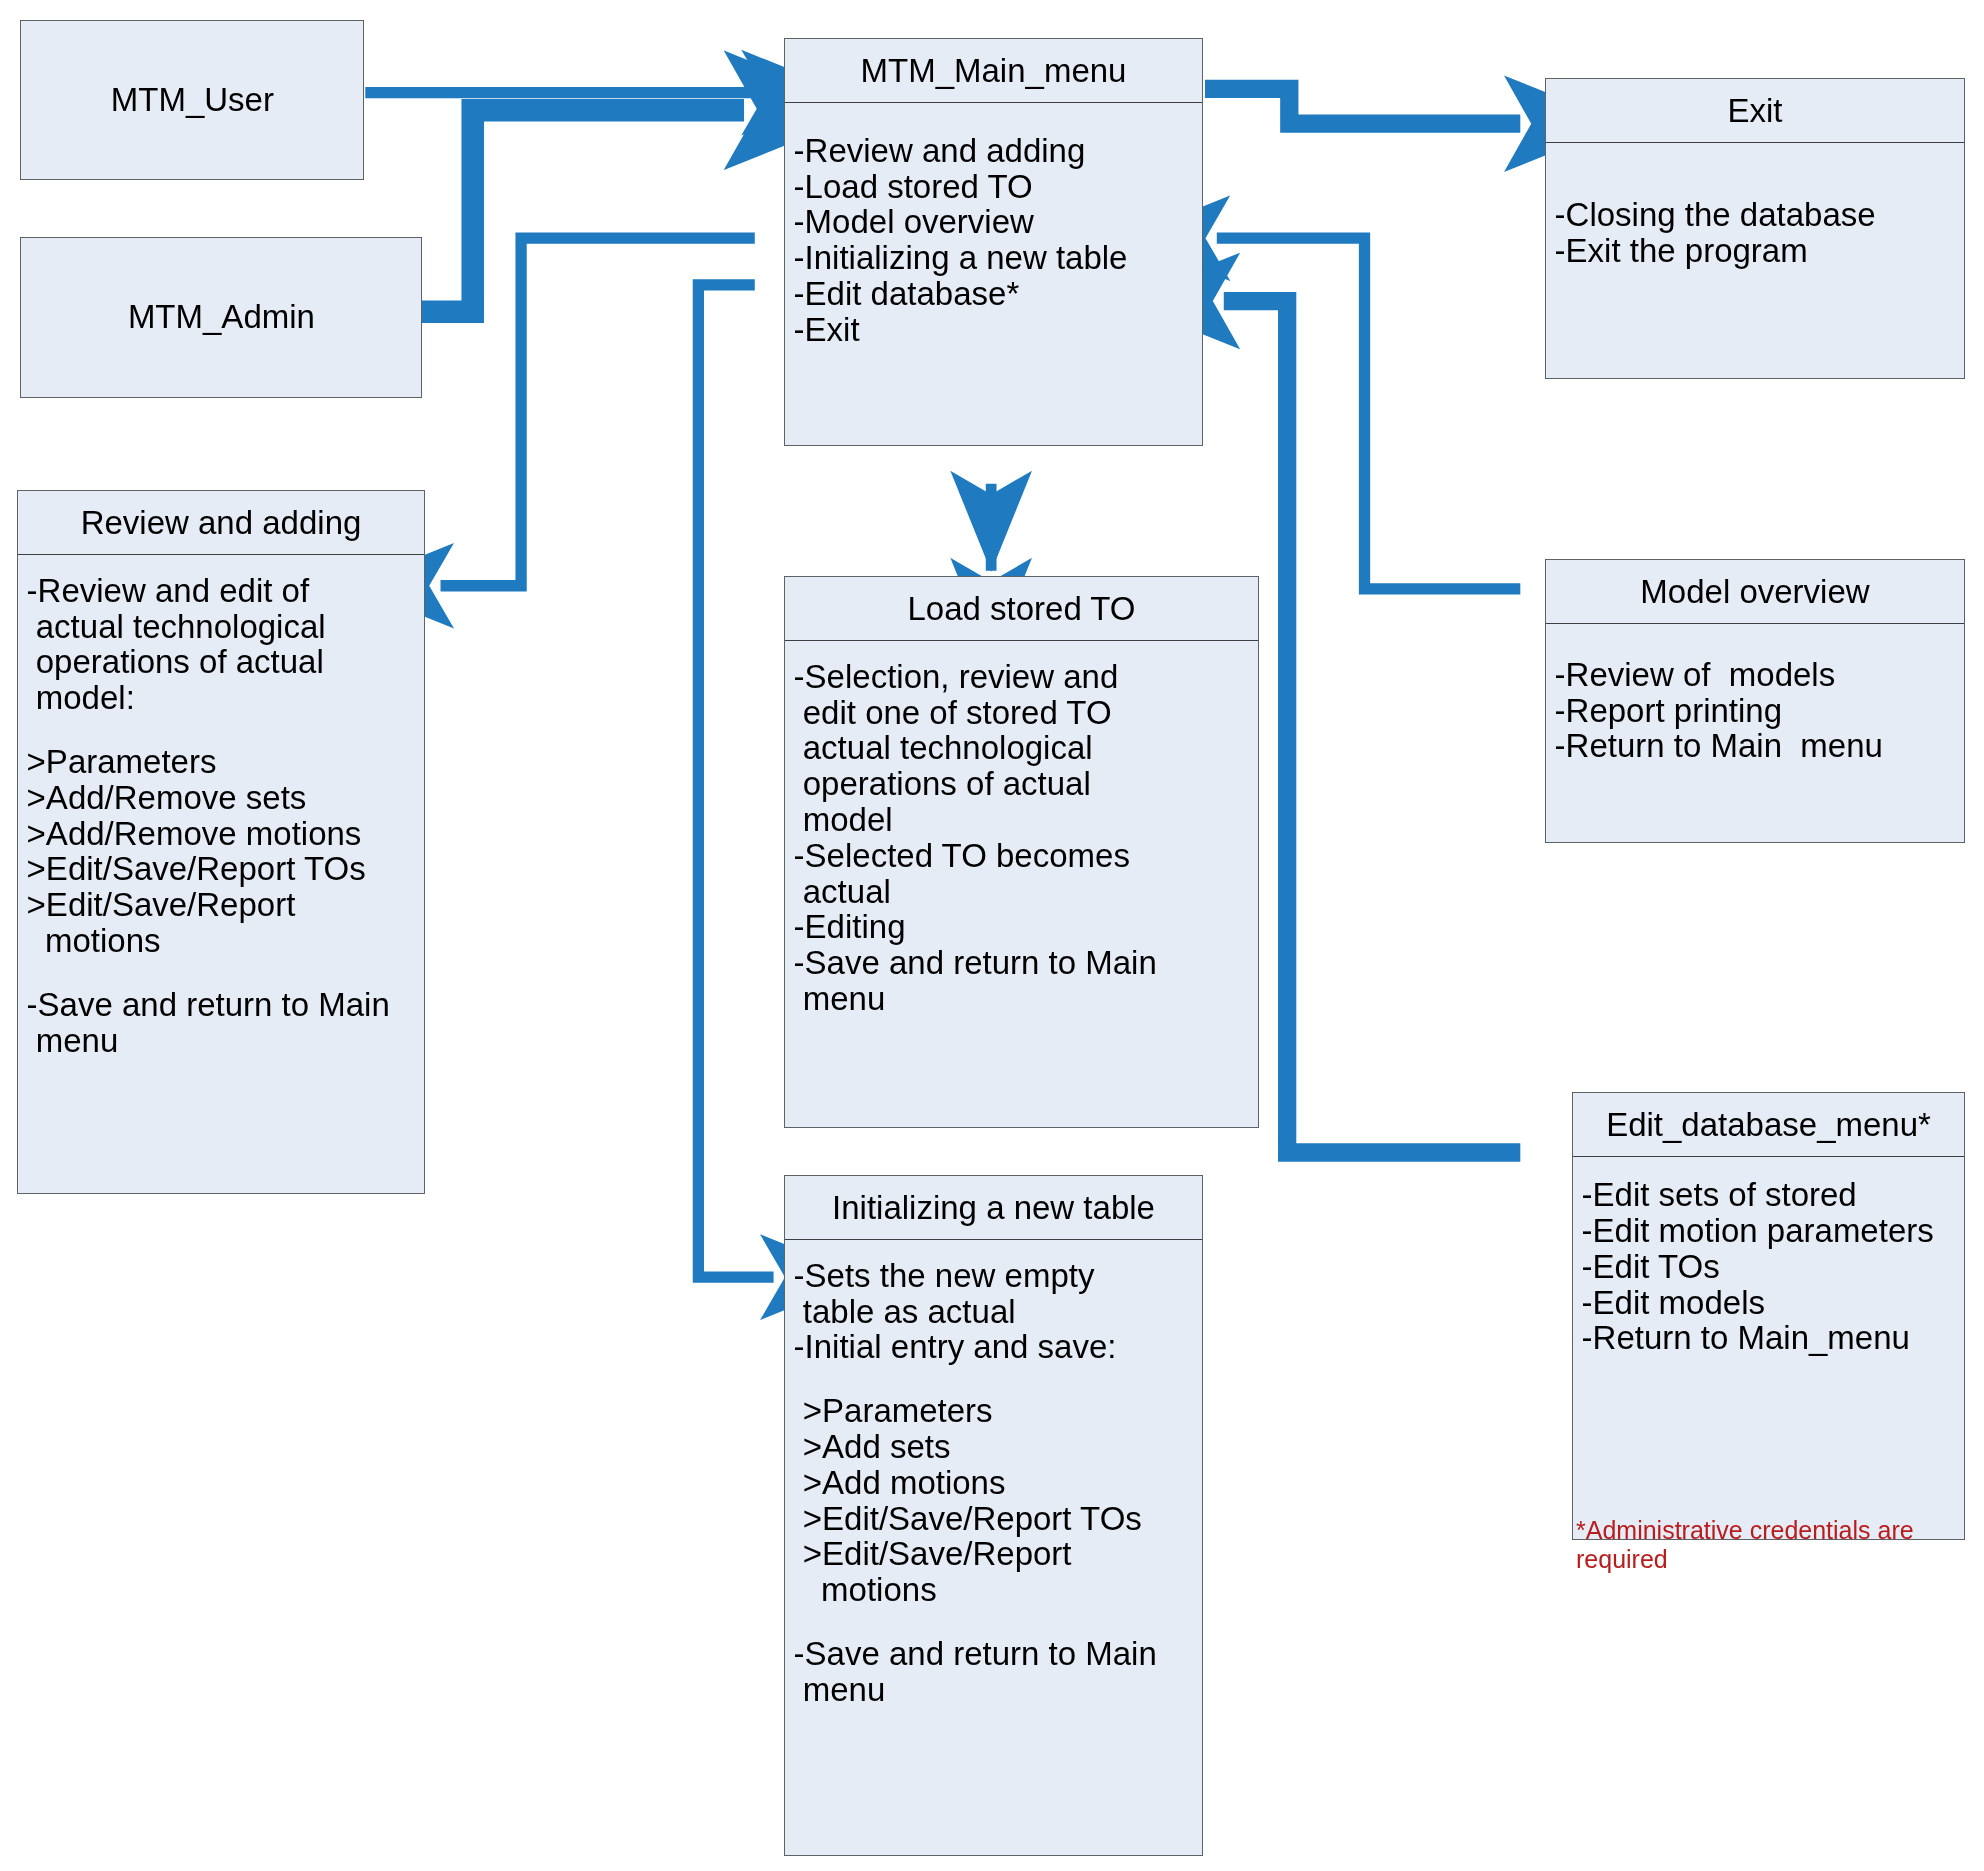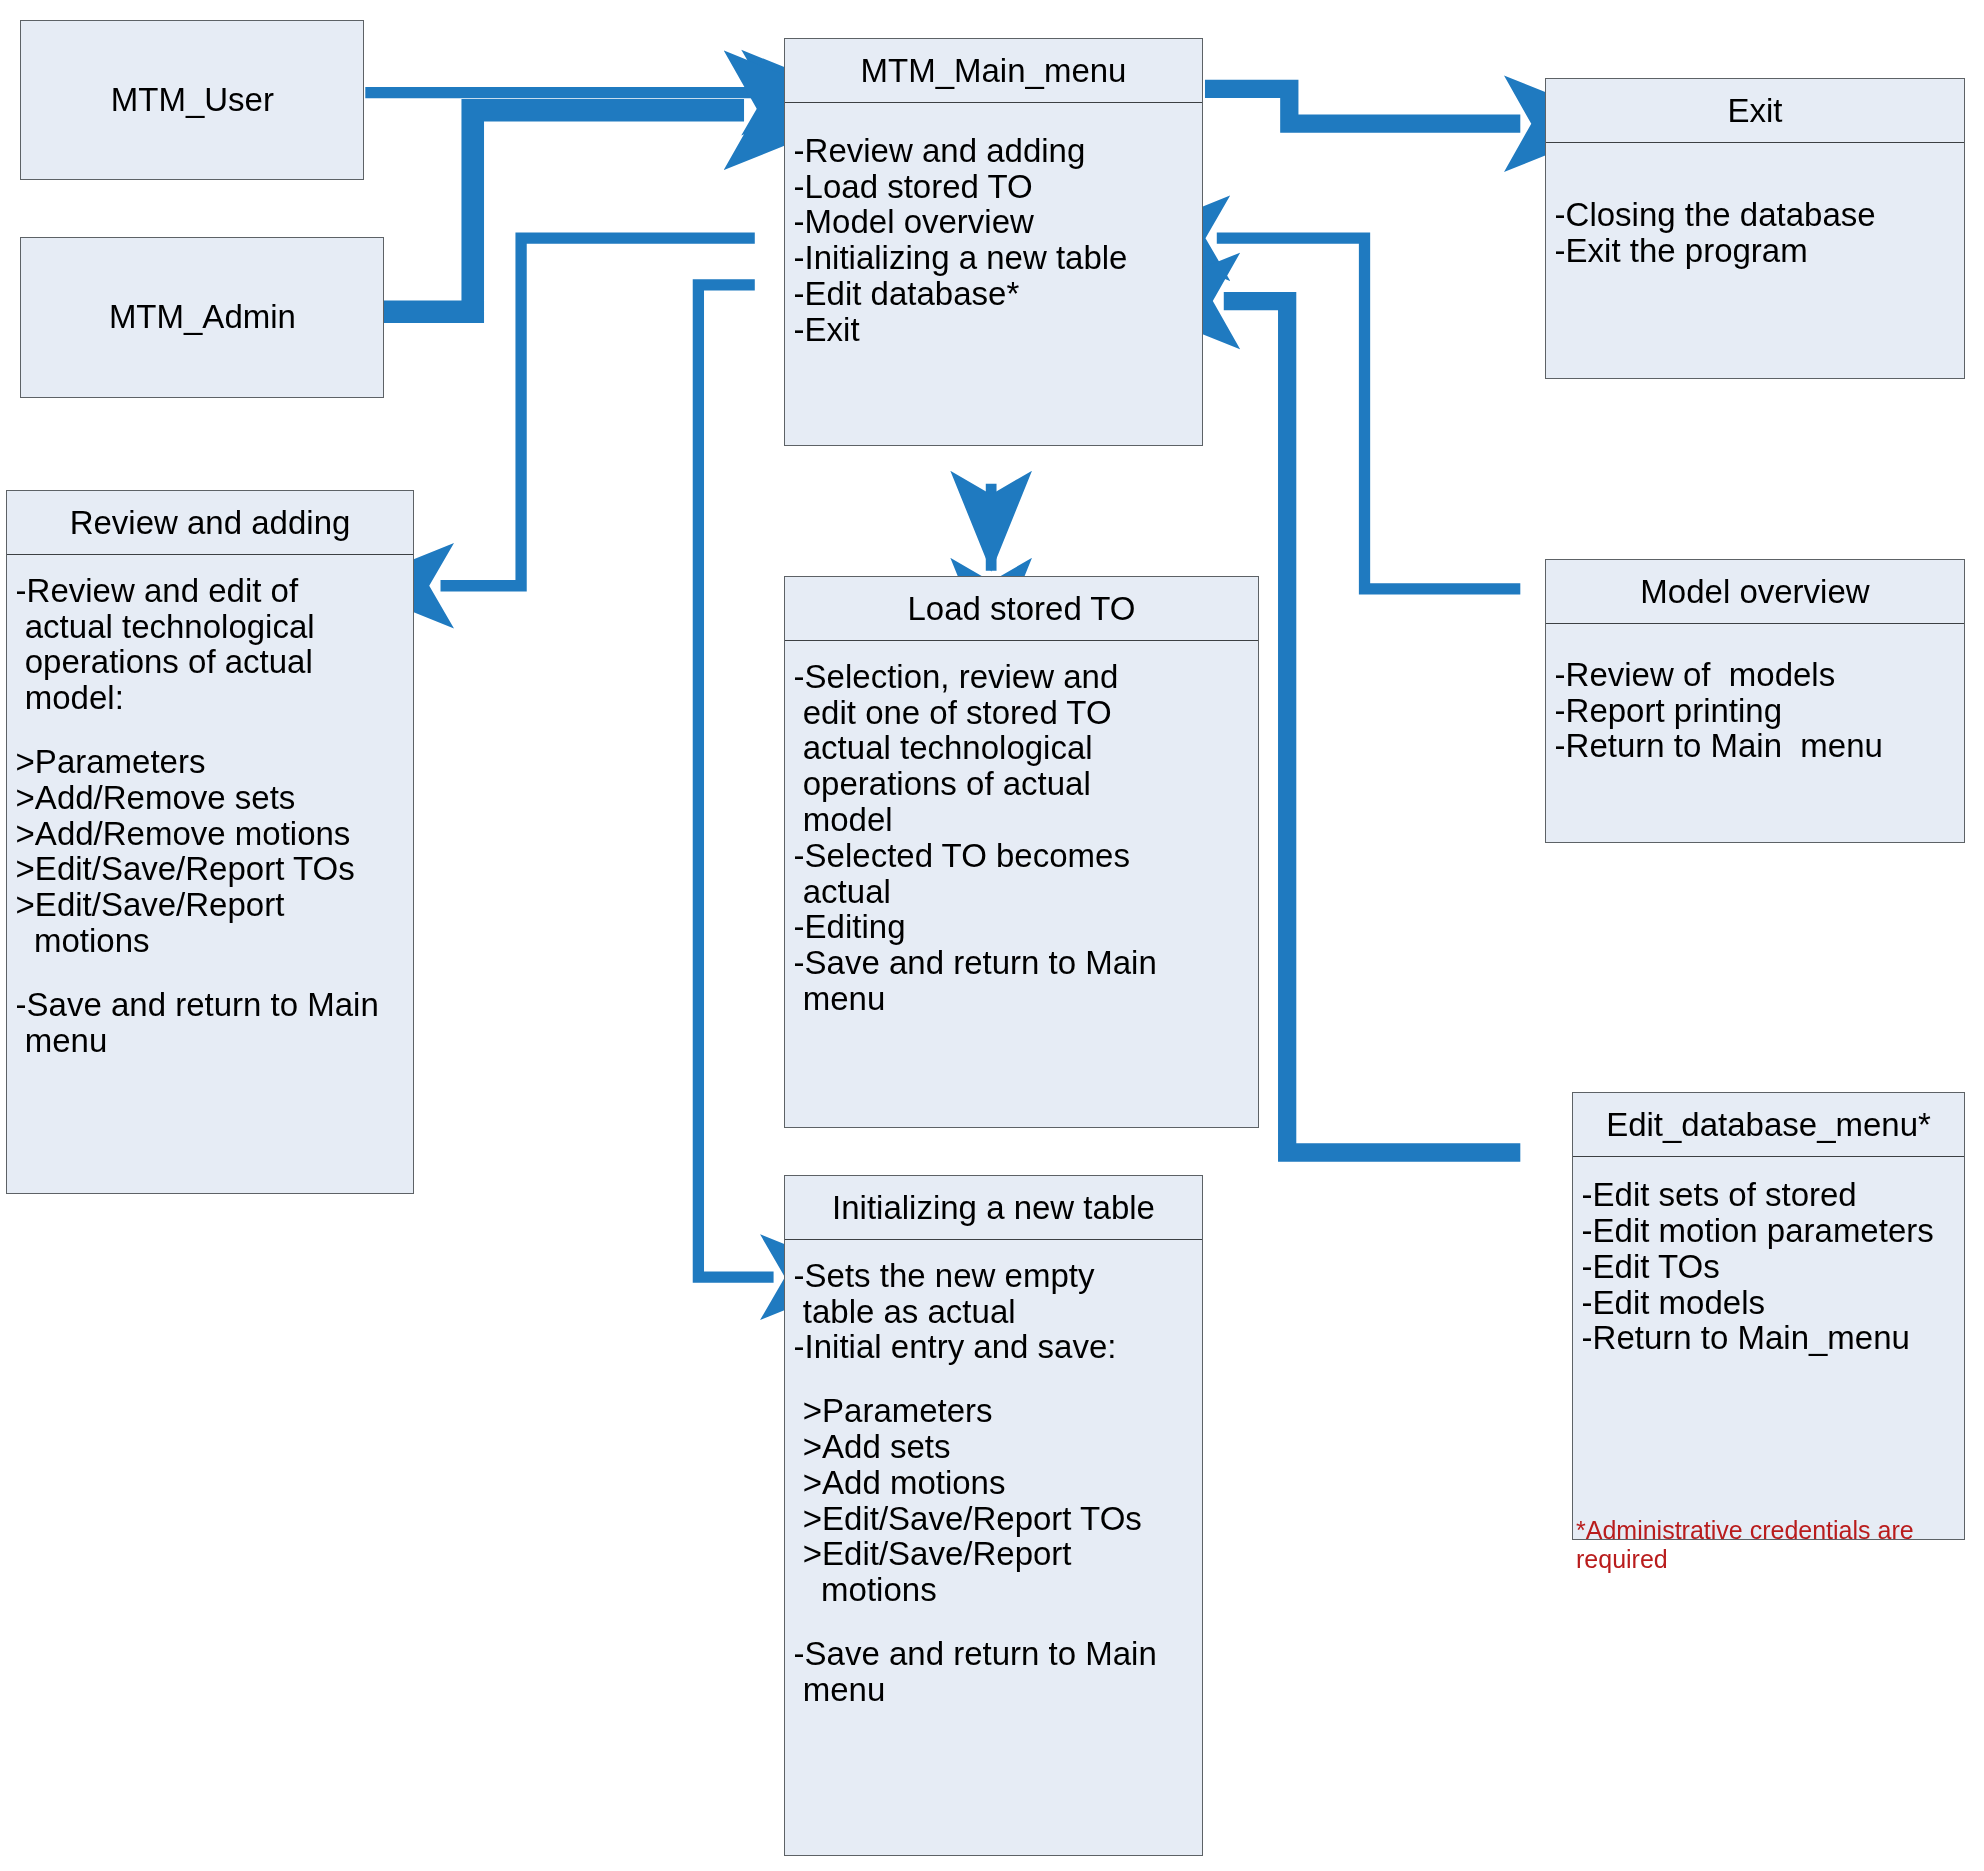--- a/index.html
+++ b/index.html
@@ -113,21 +113,21 @@
 
     <path d="M 2830,1096 L 2540,1096 L 2540,443 L 2265,443" fill="none" stroke="#1f7ac0" stroke-width="21" stroke-linejoin="miter" marker-end="url(#ah-thin-l)"></path>
 
     <path d="M 2830,2145 L 2396,2145 L 2396,560 L 2278,560" fill="none" stroke="#1f7ac0" stroke-width="34" stroke-linejoin="miter" marker-end="url(#ah-thick)"></path>
   </svg>
 
   <div class="node plain" style="left:20.4px; top:20.4px; width:344px; height:160px;">
     <div class="node-title">MTM_User</div>
   </div>
 
-  <div class="node plain" style="left:20.4px; top:237px; width:364px; height:161px;">
+  <div class="node plain" style="left:20.4px; top:237px; width:402px; height:161px;">
     <div class="node-title">MTM_Admin</div>
   </div>
 
   <div class="node" style="left:1545px; top:78px; width:420px; height:301px;">
     <div class="node-title">Exit</div>
     <div class="divider"></div>
     <div class="node-body" style="padding-top:54px;">
       <div class="body-line">-Closing the database</div>
       <div class="body-line">-Exit the program</div>
     </div>
@@ -139,21 +139,21 @@
     <div class="node-body pad-lg">
       <div class="body-line">-Review and adding</div>
       <div class="body-line">-Load stored TO</div>
       <div class="body-line">-Model overview</div>
       <div class="body-line">-Initializing a new table</div>
       <div class="body-line">-Edit database*</div>
       <div class="body-line">-Exit</div>
     </div>
   </div>
 
-  <div class="node" style="left:6px; top:490px; width:408px; height:704px;">
+  <div class="node" style="left:17px; top:490px; width:408px; height:704px;">
     <div class="node-title">Review and adding</div>
     <div class="divider"></div>
     <div class="node-body">
       <div class="body-line">-Review and edit of</div>
       <div class="body-line"> actual technological</div>
       <div class="body-line"> operations of actual</div>
       <div class="body-line"> model:</div>
       <div class="body-gap"></div>
       <div class="body-line">&gt;Parameters</div>
       <div class="body-line">&gt;Add/Remove sets</div>

